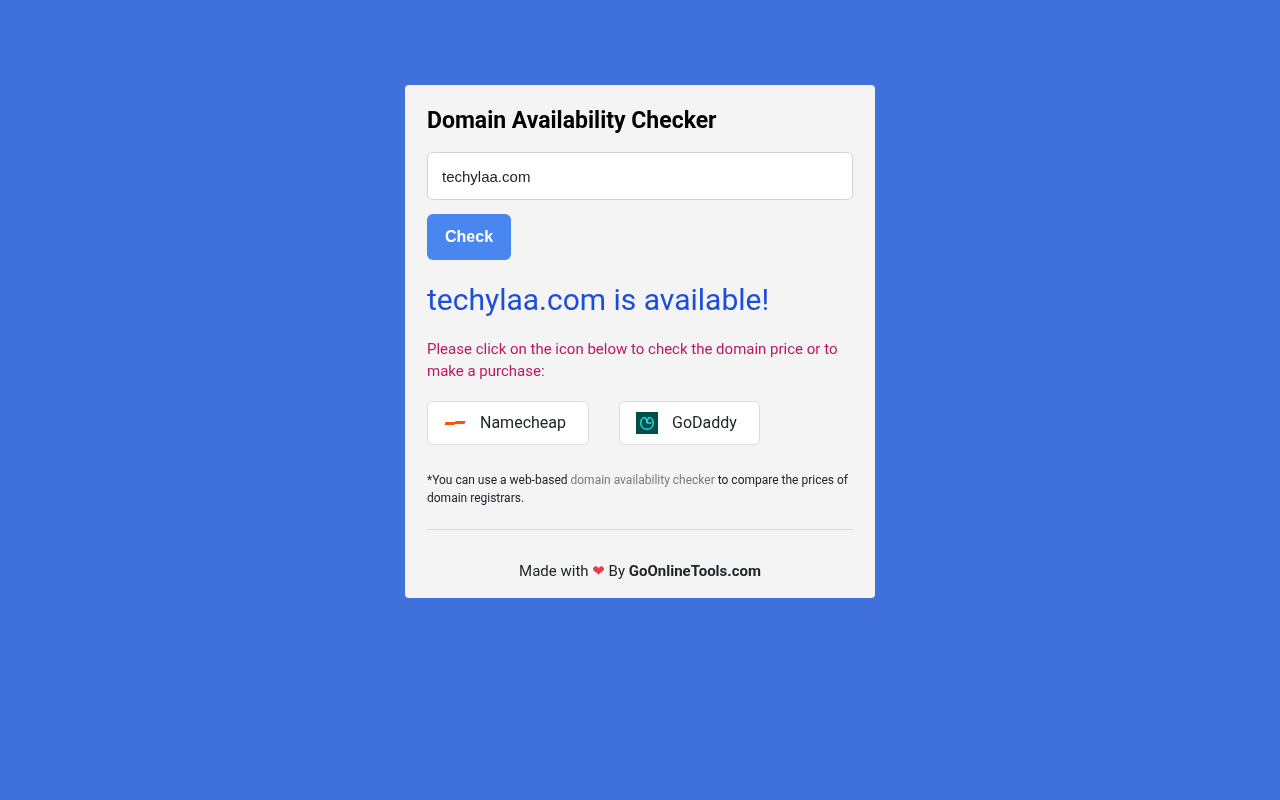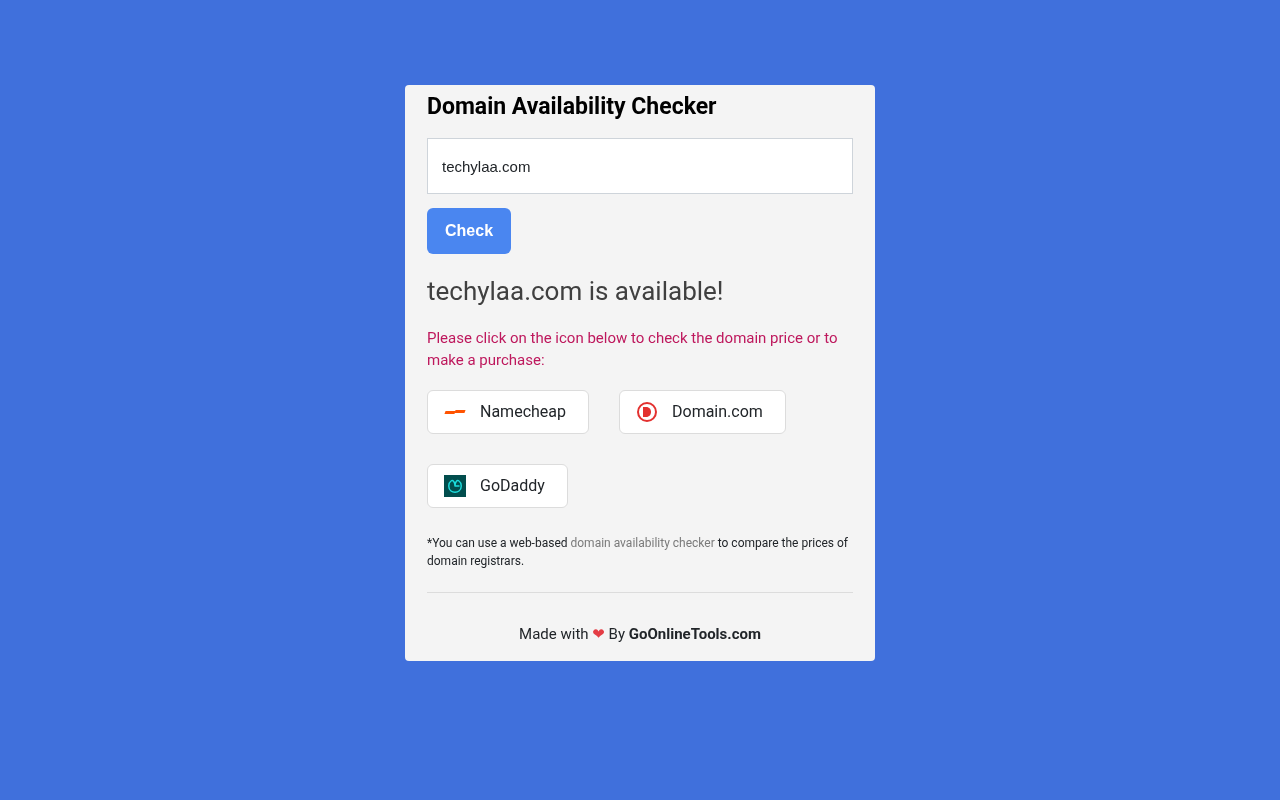--- a/index.html
+++ b/index.html
@@ -14,56 +14,56 @@
       height: 800px;
       display: flex;
       justify-content: center;
       align-items: flex-start;
       padding-top: 85px;
     }
     .card {
       width: 470px;
       background-color: #f4f4f4;
       border-radius: 4px;
-      padding: 8px 22px 18px 22px;
+      padding: 22px 22px 18px 22px;
     }
     .title {
       font-size: 23px;
       font-weight: 700;
       color: #000;
       margin-bottom: 18px;
     }
     .domain-input {
       width: 100%;
-      height: 56px;
+      height: 48px;
       padding: 0 14px;
       font-size: 15px;
       border: 1px solid #ced4da;
-      border-radius: 0;
+      border-radius: 6px;
       background: #fff;
       color: #212529;
       outline: none;
     }
     .check-btn {
       margin-top: 14px;
       height: 46px;
       padding: 0 18px;
       background-color: #4a86f0;
       color: #fff;
       font-size: 16px;
       font-weight: 600;
       border: none;
       border-radius: 6px;
       cursor: pointer;
     }
     .result-text {
       margin-top: 22px;
-      font-size: 26px;
+      font-size: 30px;
       font-weight: 400;
-      color: #404040;
+      color: #1d4ed8;
     }
     .instruction-text {
       margin-top: 22px;
       font-size: 15px;
       color: #be185d;
       line-height: 1.45;
     }
     .registrars {
       margin-top: 18px;
       display: flex;
@@ -178,29 +178,20 @@
   <p class="instruction-text">Please click on the icon below to check the domain price or to make a purchase:</p>
 
   <div class="registrars">
     <div class="registrar-btn">
       <span class="registrar-icon">
         <span class="nc-icon"></span>
       </span>
       <span class="registrar-label">Namecheap</span>
     </div>
 
-    <div class="registrar-btn">
-      <span class="registrar-icon dc-icon">
-        <svg width="22" height="22" viewBox="0 0 22 22">
-          <circle cx="11" cy="11" r="9" fill="none" stroke="#e3312f" stroke-width="2"></circle>
-          <path d="M 7 6 L 7 16 L 10 16 C 13.5 16 15 13.5 15 11 C 15 8.5 13.5 6 10 6 Z" fill="#e3312f"></path>
-        </svg>
-      </span>
-      <span class="registrar-label">Domain.com</span>
-    </div>
 
     <div class="registrar-btn">
       <span class="registrar-icon">
         <span class="gd-icon">
           <svg width="16" height="16" viewBox="0 0 16 16">
             <path d="M 4 3 C 1 5 1 11 4 13 C 6 14.5 10 14.5 12 13 C 15 11 15 5 12 3 C 10 1.5 8 4 8 8 C 8 4 6 1.5 4 3 Z M 8 8 L 12 8" fill="none" stroke="#1bdbdb" stroke-width="1.5" stroke-linecap="round"></path>
           </svg>
         </span>
       </span>
       <span class="registrar-label">GoDaddy</span>

